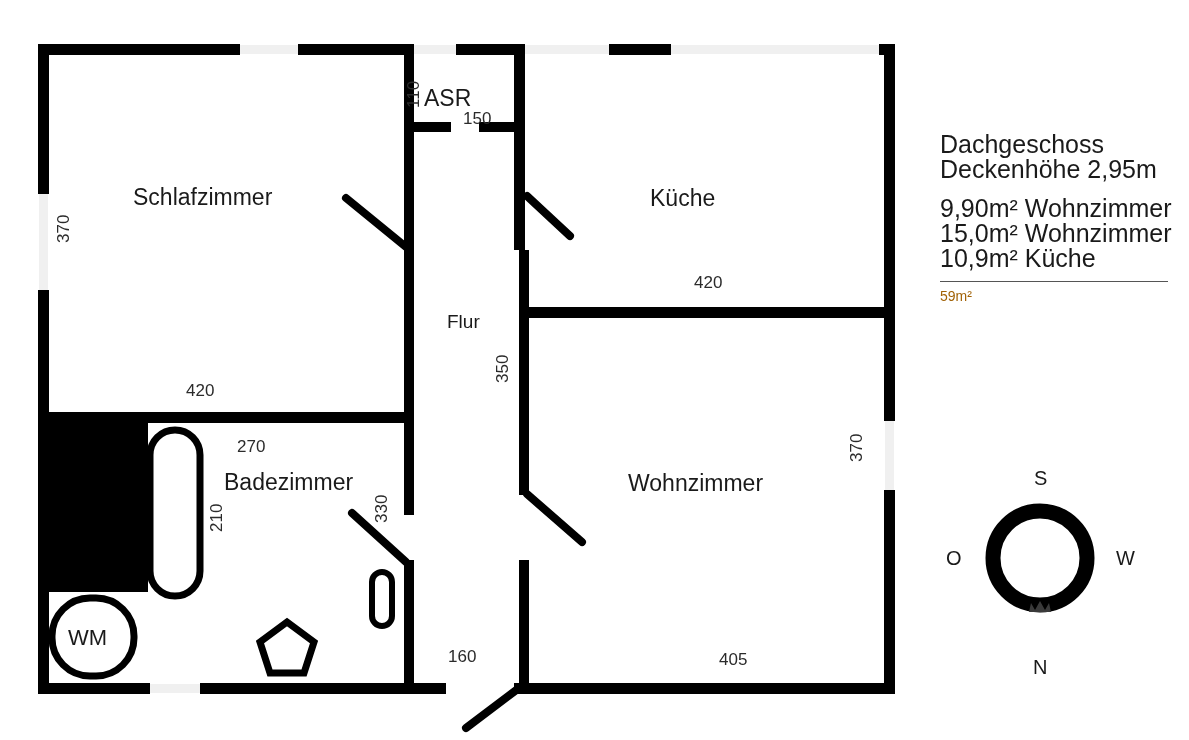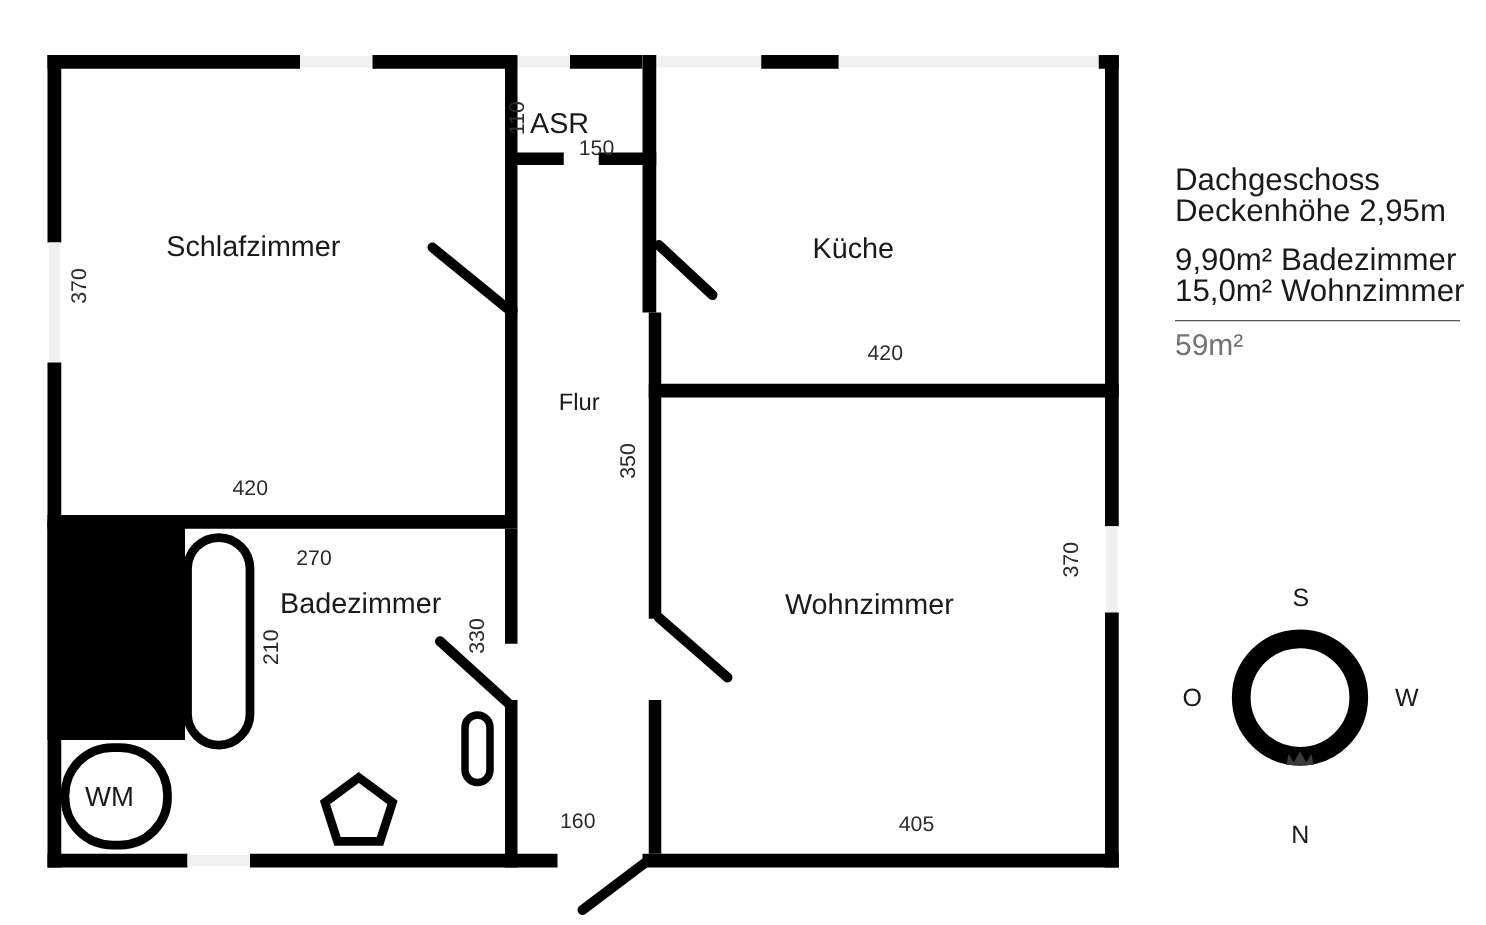--- a/index.html
+++ b/index.html
@@ -91,22 +91,22 @@
     white-space: pre;
   }
   .legend-gap { height: 14px; }
   .legend-rule {
     border: 0;
     border-top: 1px solid #555;
     margin: 10px 0 6px 0;
     width: 228px;
   }
   .legend-total {
-    font-size: 24px;
-    color: #737373;
+    font-size: 14px;
+    color: #a16207;
   }
 </style>
 </head>
 <body>
 
 <div id="plan-root">
 
   <svg class="floorplan" viewBox="0 0 1189 740">
 
     <rect class="wall" x="38" y="44" width="202" height="11"></rect>
@@ -199,19 +199,20 @@
       <text class="compass-letter" x="946" y="565">O</text>
       <text class="compass-letter" x="1116" y="565">W</text>
     </g>
 
   </svg>
 
   <div class="legend">
     <div class="legend-line">Dachgeschoss</div>
     <div class="legend-line">Deckenhöhe 2,95m</div>
     <div class="legend-gap"></div>
-    <div class="legend-line">9,90m² Badezimmer</div>
+    <div class="legend-line">9,90m² Wohnzimmer</div>
     <div class="legend-line">15,0m² Wohnzimmer</div>
+    <div class="legend-line">10,9m² Küche</div>
     <hr class="legend-rule">
     <div class="legend-total">59m²</div>
   </div>
 
 </div>
 
 </body></html>

